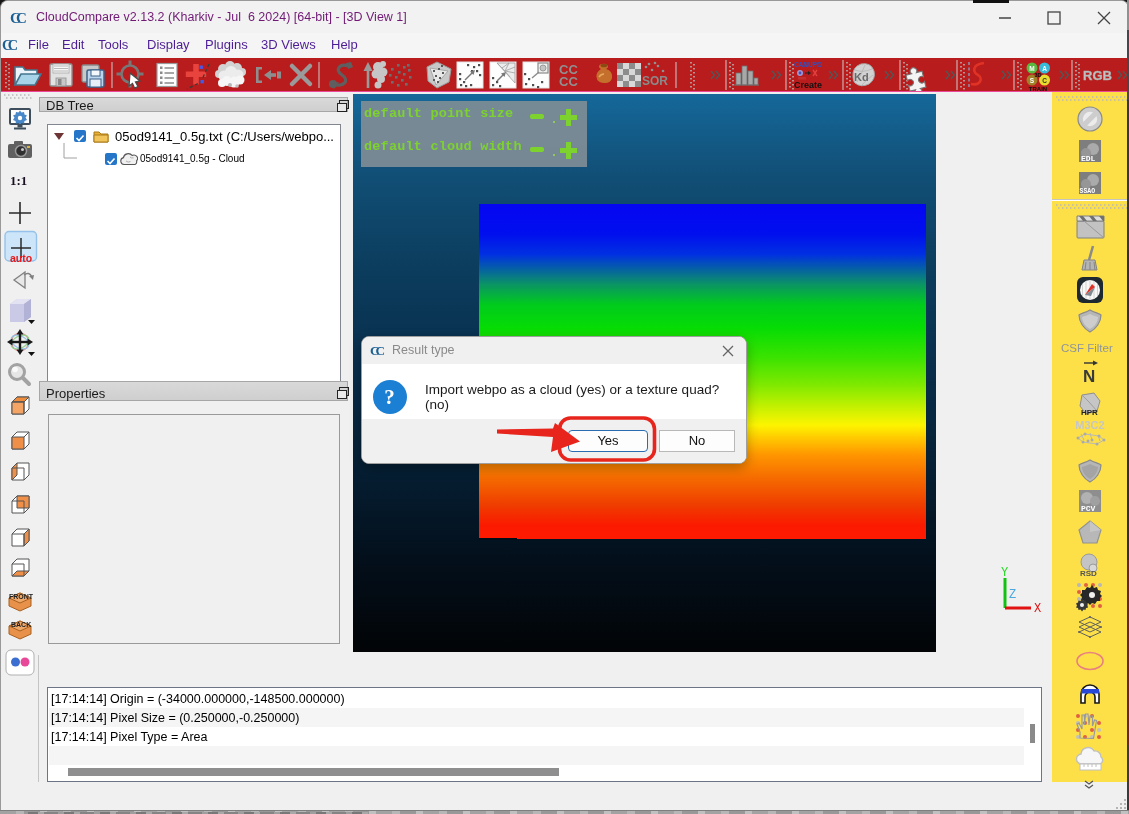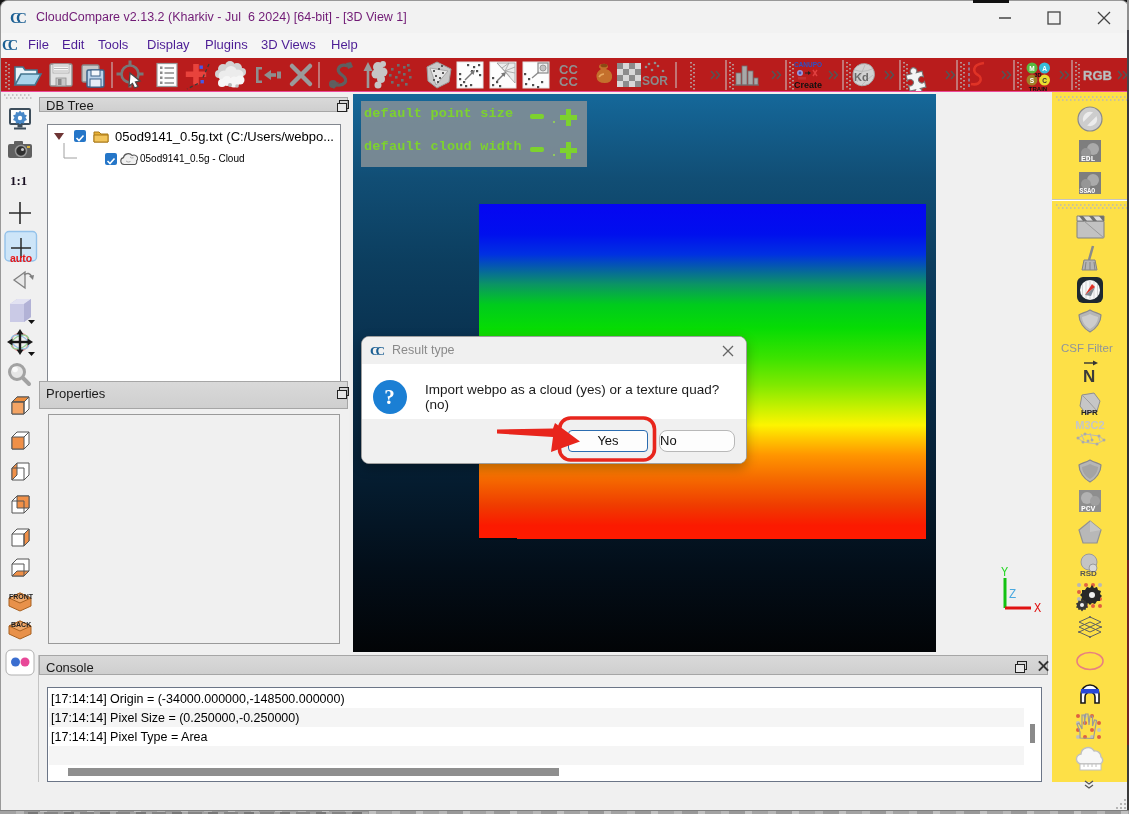--- a/index.html
+++ b/index.html
@@ -706,31 +706,26 @@
     <div class="a" style="left:67px;top:4px;font-size:13px;color:#000">05od9141_0.5g.txt (C:/Users/webpo...</div>
     <div class="a" style="left:57px;top:28px;width:12px;height:12px;background:#2576c8;border-radius:2px"><svg width="12" height="12" viewBox="0 0 12 12">
           <polyline points="2.5,6 5,8.5 9.5,3.5" fill="none" stroke="#fff" stroke-width="1.6"></polyline>
         </svg></div>
     <svg class="a" style="left:72px;top:27px" width="18" height="14" viewBox="0 0 18 14">
         <path d="M4 12.5 a3.5 3.5 0 0 1 -0.5 -6.9 a4.8 4.3 0 0 1 8.6 -2.2 a3.8 3.4 0 0 1 4.4 5.4 a3 3 0 0 1 -1.5 3.7 Z" fill="#f0f0f0" stroke="#555" stroke-width="1.1"></path>
         <path d="M6 9 q2 2 4.5 0.5 M10 5 q1.5 1.5 3.5 0.8" fill="none" stroke="#999" stroke-width="0.8"></path>
       </svg>
     <div class="a" style="left:92px;top:28px;font-size:10px;color:#000">05od9141_0.5g - Cloud</div>
   </div>
-  <div class="band" style="left:38px;top:380px;width:309px;height:28px">
+  <div class="band" style="left:38px;top:380px;width:309px;height:20px">
       <span>Properties</span>
       <div class="fl" style="left:297px;top:5px"></div>
     </div>
   <div class="a" style="left:47px;top:413px;width:292px;height:230px;background:#f0f0f0;border:1px solid #9a9a9a"></div>
   <div class="a" style="left:37px;top:654px;width:1px;height:136px;background:#c4c4c4"></div>
-  <div class="band" style="left:38px;top:654px;width:1009px;height:20px">
-      <span>Console</span>
-      <div class="fl" style="left:975px;top:5px"></div>
-      <div class="x1" style="left:998px;top:5px"></div>
-    </div>
   <div class="a" style="left:46px;top:686px;width:995px;height:95px;background:#fff;border:1px solid #6b7587;font-size:12.5px;color:#000">
     <div class="a" style="left:1px;top:20px;width:975px;height:19px;background:#f5f5f5"></div>
     <div class="a" style="left:1px;top:58px;width:975px;height:19px;background:#f5f5f5"></div>
     <div class="a" style="left:3px;top:4px">[17:14:14] Origin = (-34000.000000,-148500.000000)</div>
     <div class="a" style="left:3px;top:23px">[17:14:14] Pixel Size = (0.250000,-0.250000)</div>
     <div class="a" style="left:3px;top:42px">[17:14:14] Pixel Type = Area</div>
     <div class="a" style="left:20px;top:80px;width:491px;height:8px;background:#8f8f8f"></div>
     <div class="a" style="left:982px;top:36px;width:5px;height:19px;background:#8a8a8a"></div>
   </div>
   <div class="a" style="left:0;top:781px;width:1129px;height:30px;background:#f0f0f0"></div>
@@ -765,18 +760,18 @@
         <line x1="3" y1="3" x2="13" y2="13" stroke="#666" stroke-width="1.2"></line>
         <line x1="3" y1="13" x2="13" y2="3" stroke="#666" stroke-width="1.2"></line>
       </svg>
   </div>
   <div class="a" style="left:10.5px;top:43px;width:34px;height:34px;border-radius:50%;background:#1b7fd4">
       <div class="a" style="left:0;top:0;width:34px;height:34px;text-align:center;line-height:34px;color:#fff;font-size:21px;font-weight:bold;font-family:'Liberation Serif',serif">?</div>
     </div>
   <div class="a" style="left:63px;top:45px;font-size:13.5px;color:#1a1a1a">Import webpo as a cloud (yes) or a texture quad? (no)</div>
   <div class="a" style="left:0;top:82px;width:100%;height:46px;background:#f0f0f0"></div>
   <div class="a" style="left:206px;top:93px;width:80px;height:22px;background:#fdfdfd;border:1px solid #2b6cb0;border-radius:4px;text-align:center;font-size:13px;color:#111;line-height:20px">Yes</div>
-  <div class="a" style="left:297px;top:93px;width:76px;height:22px;background:#fdfdfd;border:1px solid #b8b8b8;border-radius:8px;font-size:13px;color:#111;line-height:20px">No</div>
+  <div class="a" style="left:297px;top:93px;width:76px;height:22px;background:#fdfdfd;border:1px solid #b8b8b8;border-radius:0;text-align:center;font-size:13px;color:#111;line-height:20px">No</div>
 </div>
 <svg class="a" style="left:490px;top:410px" width="175px" height="58px" viewBox="0 0 175 58">
   <rect x="69.5" y="8" width="95" height="42" rx="11" fill="none" stroke="#e8251c" stroke-width="3.6"></rect>
   <polygon points="7,19.5 63,18.5 65,13 90,31.5 61,42 63,27 7,23.5" fill="#e8251c"></polygon>
 </svg>
 
 </body></html>

